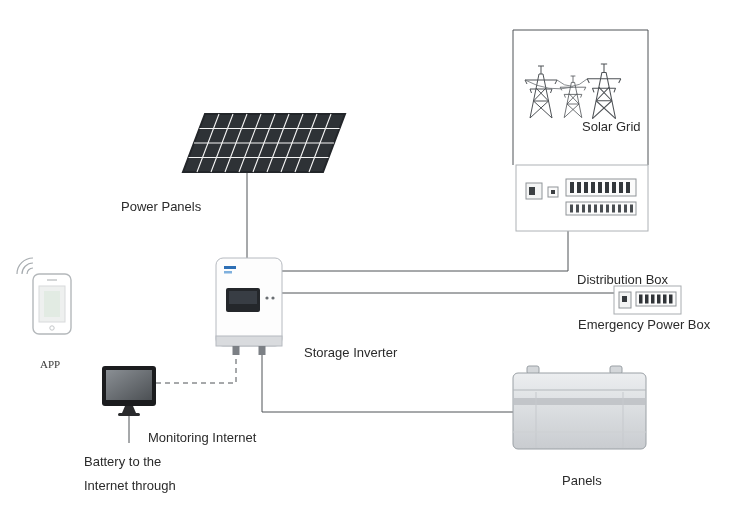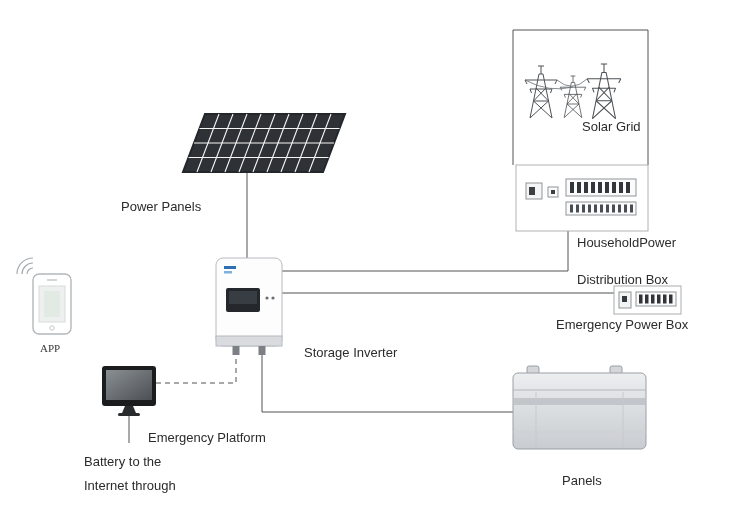--- a/index.html
+++ b/index.html
@@ -2,21 +2,21 @@
 <html><head>
 <meta charset="utf-8">
 <style>
   html,body{margin:0;padding:0;background:#ffffff;}
   .canvas{
     position:relative;width:730px;height:508px;background:#ffffff;
     font-family:"Liberation Sans",sans-serif;color:#2b2b2b;overflow:hidden;
   }
   .art{position:absolute;left:0;top:0;}
   .lbl{position:absolute;font-size:13px;line-height:1.2;white-space:nowrap;color:#2b2b2b;}
-  .lbl-serif{font-family:"Liberation Serif",serif;font-size:11px;color:#3a3a3a;}
+  .lbl-serif{font-family:"Liberation Serif",serif;font-size:11px;color:#3a3a3a;margin-top:16px;}
 </style>
 </head>
 <body>
 
 <div class="canvas">
 
   <svg class="art" width="730" height="508" viewBox="0 0 730 508">
     <defs>
       <linearGradient id="mongrad" x1="0" y1="0" x2="1" y2="1">
         <stop offset="0" stop-color="#8a8f94"></stop>
@@ -152,28 +152,27 @@
       <path d="M27,274 A6,6 0 0 1 33,268"></path>
       <path d="M22,274 A11,11 0 0 1 33,263"></path>
       <path d="M17,274 A16,16 0 0 1 33,258"></path>
     </g>
   </svg>
 
   <div class="lbl" style="left:121px;top:199px">Power Panels</div>
 
   <div class="lbl" style="left:582px;top:119px">Solar Grid</div>
 
-  <div class="lbl" style="left:577px;top:235px">HouseholdPower</div>
   <div class="lbl" style="left:577px;top:272px">Distribution Box</div>
 
-  <div class="lbl" style="left:556px;top:317px">Emergency Power Box</div>
+  <div class="lbl" style="left:578px;top:317px">Emergency Power Box</div>
 
   <div class="lbl" style="left:304px;top:345px">Storage Inverter</div>
 
   <div class="lbl lbl-serif" style="left:40px;top:342px">APP</div>
 
-  <div class="lbl" style="left:148px;top:430px">Emergency Platform</div>
+  <div class="lbl" style="left:148px;top:430px">Monitoring Internet</div>
 
   <div class="lbl" style="left:84px;top:454px">Battery to the</div>
   <div class="lbl" style="left:84px;top:478px">Internet through</div>
 
   <div class="lbl" style="left:562px;top:473px">Panels</div>
 </div>
 
 </body></html>

